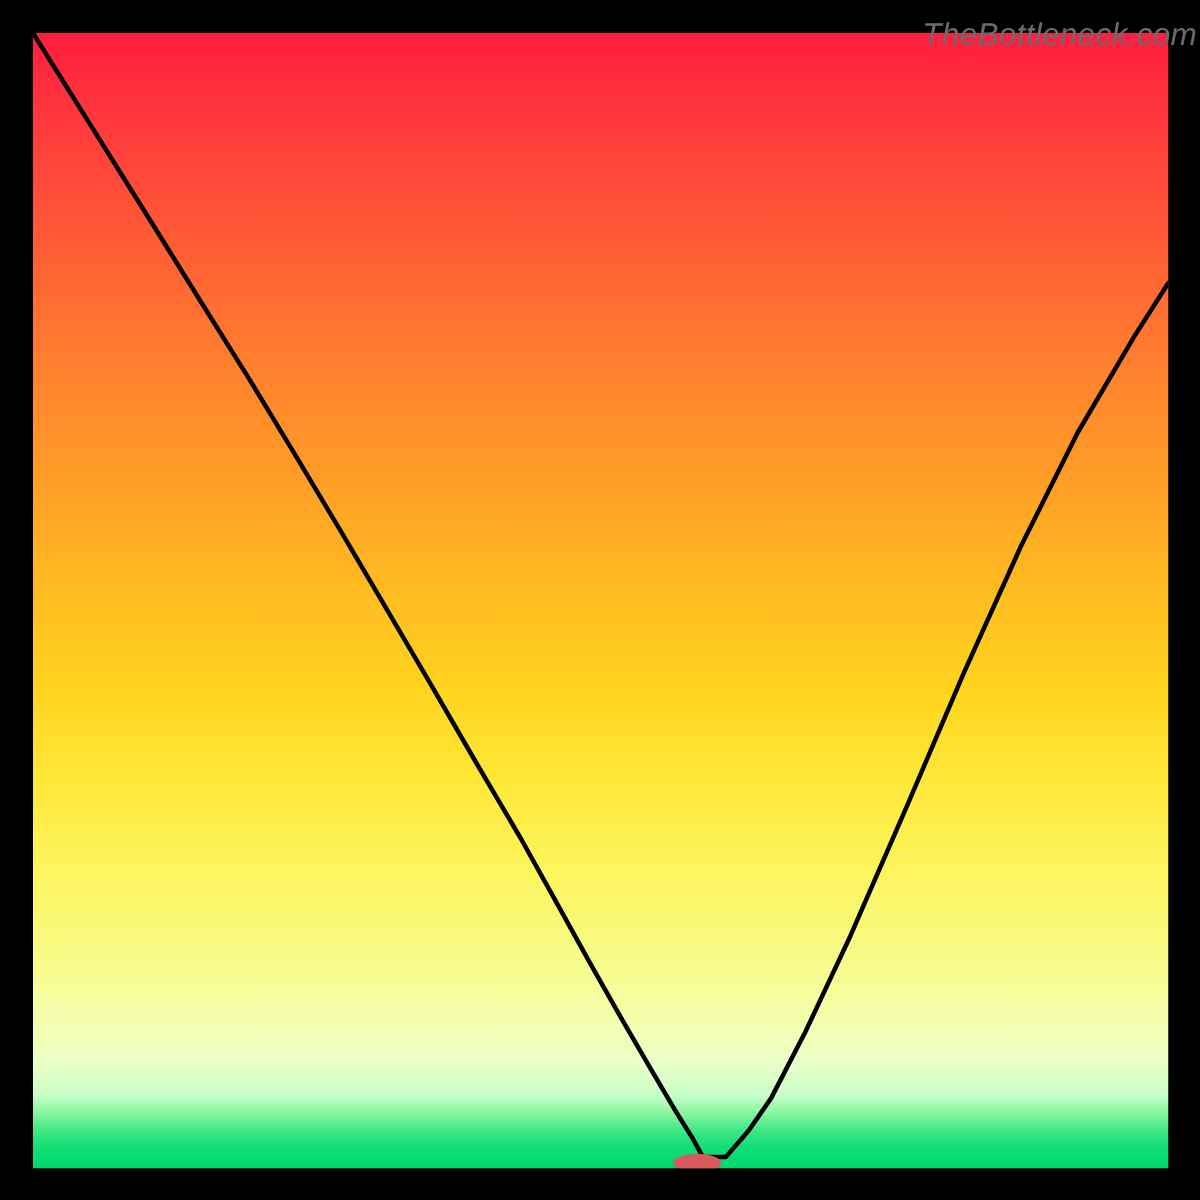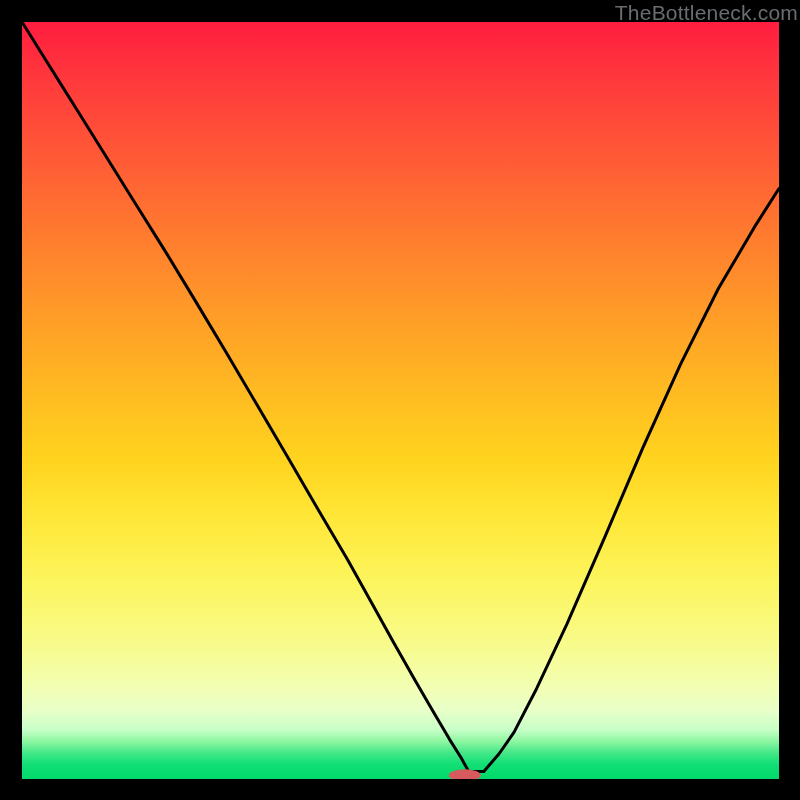--- a/index.html
+++ b/index.html
@@ -57,27 +57,28 @@
     stroke: #000;
     stroke-width: 3;
     stroke-linecap: round;
     stroke-linejoin: round;
   }
   .marker {
     stroke: none;
   }
   .watermark {
     position: absolute;
-    top: 1px;
+    top: 12px;
     right: 2px;
     color: #6a6d70;
     font-size: 21px;
     font-weight: 500;
     letter-spacing: 0.2px;
     user-select: none;
+    font-style: italic;
   }
 </style>
 </head>
 <body>
 
 <div class="frame">
 
   <div class="plot">
     <div class="gradient"></div>
     <svg class="curve-svg" viewBox="0 0 757 757" preserveAspectRatio="none">

